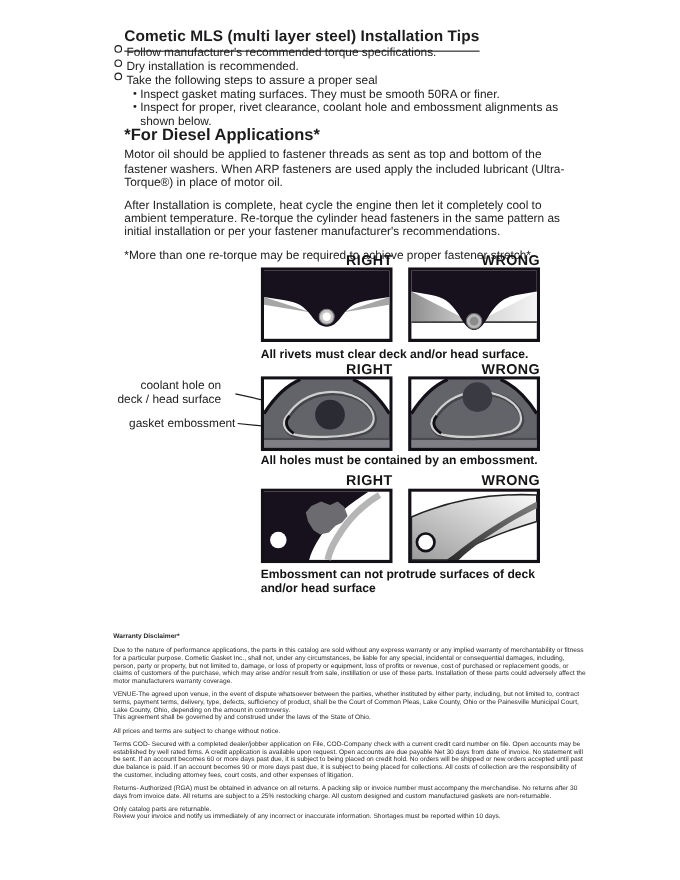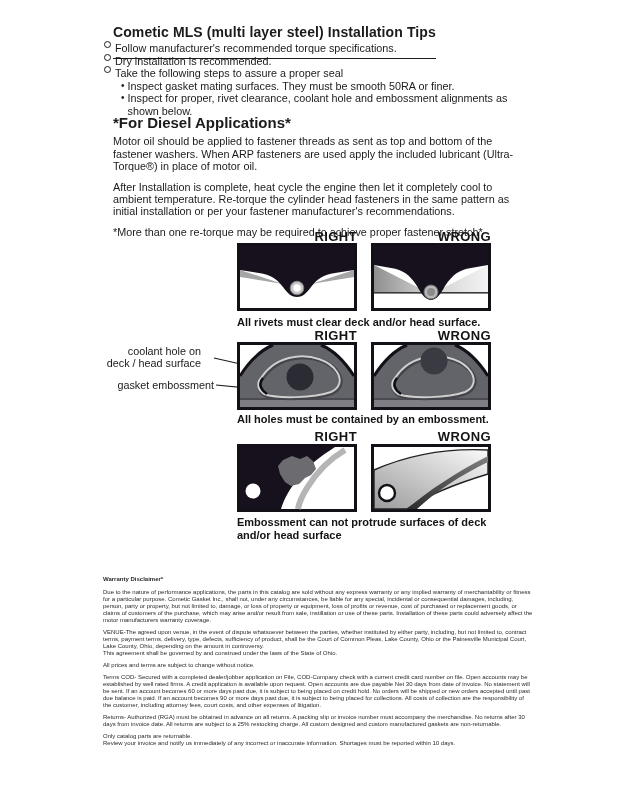--- a/index.html
+++ b/index.html
@@ -1,21 +1,21 @@
 <!DOCTYPE html>
 <html><head>
 <meta charset="utf-8">
 <style>
   html,body{margin:0;padding:0;}
   body{width:618px;height:800px;background:#ffffff;position:relative;
        font-family:"Liberation Sans", sans-serif;color:#1b1b1d;overflow:hidden;}
   .abs{position:absolute;}
   
   .title{left:113px;top:24px;font-size:14px;font-weight:bold;
-         border-bottom:1.6px solid #1b1b1d;padding-bottom:18px;letter-spacing:.1px;}
+         border-bottom:1.6px solid #1b1b1d;padding-bottom:6px;letter-spacing:.1px;}
   
   .tips{left:104px;top:42px;width:430px;font-size:10.8px;line-height:12.5px;}
   .b-row{display:flex;align-items:flex-start;}
   .b-marker{width:5px;height:5px;border:1px solid #1b1b1d;border-radius:50%;
             display:inline-block;margin-right:4px;flex:0 0 auto;position:relative;top:-1px;}
   .sub{margin-left:17px;}
   .sub .b-dot{margin-right:3px;font-size:10px;}
   
   .diesel{left:113px;top:117px;width:420px;font-size:10.8px;line-height:12.4px;}
   .diesel h2{font-size:15px;font-weight:bold;margin:0 0 6px 0;}

